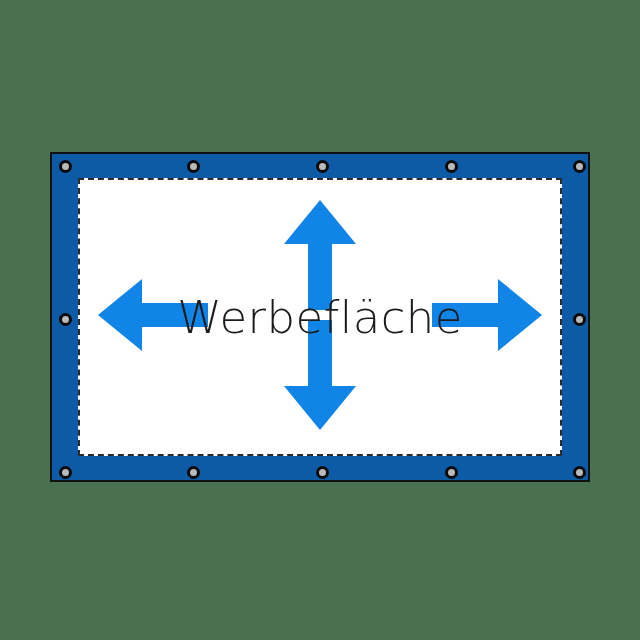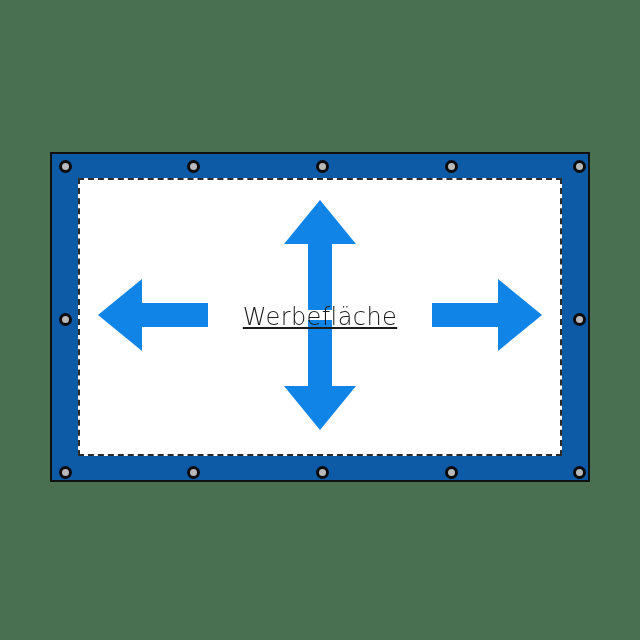--- a/index.html
+++ b/index.html
@@ -71,26 +71,25 @@
   
   #label {
     position: absolute;
     left: 0;
     right: 0;
     top: 50%;
     transform: translateY(-50%);
     text-align: center;
     font-family: "DejaVu Sans", sans-serif;
     font-weight: 300;
-    font-size: 24px;
+    font-size: 45px;
     letter-spacing: 0.4px;
     color: #1b1b1b;
     white-space: nowrap;
     line-height: 1;
-    text-decoration: underline;
   }
 
   
   .arrow {
     position: absolute;
   }
   #arrow-up    { left: 50%; top: 20px;  transform: translateX(-50%); }
   #arrow-down  { left: 50%; bottom: 20px; transform: translateX(-50%); }
   #arrow-left  { top: 50%; left: 18px;  transform: translateY(-50%); }
   #arrow-right { top: 50%; right: 18px; transform: translateY(-50%); }

